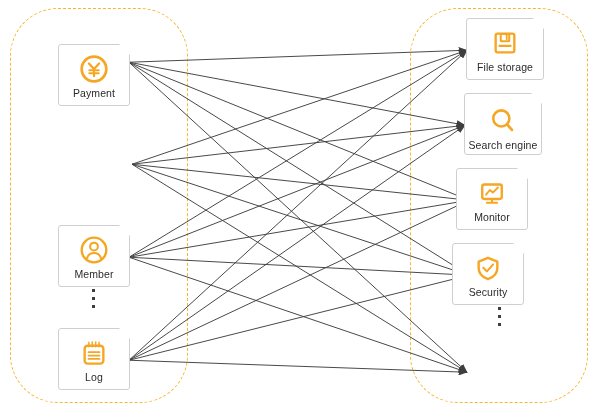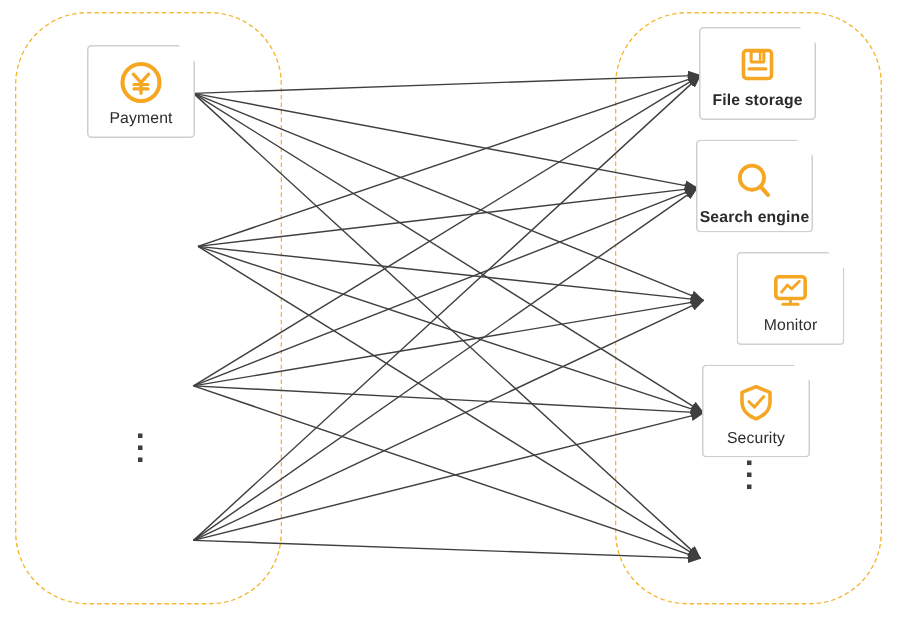--- a/index.html
+++ b/index.html
@@ -39,21 +39,21 @@
     box-shadow:0 0 0 0 rgba(0,0,0,0);
   }
   .node .ico{
     margin-top:7px;width:34px;height:34px;
     display:block;
   }
   .node .lbl{
     font-size:10.5px;color:#2b2b2b;line-height:12px;
     margin-top:1px;white-space:nowrap;letter-spacing:0.1px;
   }
-  .node.wide{width:78px;font-weight:bold;}
+  .node.wide{width:78px;}
 
   
   .dots{position:absolute;display:flex;flex-direction:column;align-items:center;gap:5px;}
   .dots i{display:block;width:3px;height:3px;background:#3d3d3d;border-radius:0;}
 </style>
 </head>
 <body>
 
 <div id="stage">
 
@@ -83,68 +83,84 @@
         <line x1="129.00" y1="257.24" x2="469.00" y2="275.24"></line>
         <line x1="129.00" y1="257.24" x2="467.00" y2="372.24"></line>
         <line x1="129.00" y1="360.24" x2="467.00" y2="50.24"></line>
         <line x1="129.00" y1="360.24" x2="465.00" y2="125.24"></line>
         <line x1="129.00" y1="360.24" x2="469.00" y2="200.24"></line>
         <line x1="129.00" y1="360.24" x2="469.00" y2="275.24"></line>
         <line x1="129.00" y1="360.24" x2="467.00" y2="372.24"></line>
       </g>
   </svg>
 
-  <div class="node" id="node-payment" style="left:58px;top:30px;">
+  <div class="node" id="node-payment" style="left:58px;top:44px;">
     <svg class="ico" viewBox="0 0 40 40">
       <circle cx="20" cy="20" r="14.5" fill="none" stroke="#f5a623" stroke-width="3.2"></circle>
       <path d="M14 13.5 L20 20 L26 13.5" fill="none" stroke="#f5a623" stroke-width="2.6" stroke-linecap="round"></path>
       <path d="M20 20 L20 28.5" stroke="#f5a623" stroke-width="2.6" stroke-linecap="round"></path>
       <path d="M14.5 21.5 L25.5 21.5" stroke="#f5a623" stroke-width="2.4" stroke-linecap="round"></path>
       <path d="M14.5 25 L25.5 25" stroke="#f5a623" stroke-width="2.4" stroke-linecap="round"></path>
     </svg>
     <span class="lbl">Payment</span>
   </div>
 
 
+  <div class="node" id="node-member" style="left:58px;top:225px;">
+    <svg class="ico" viewBox="0 0 40 40">
+      <circle cx="20" cy="20" r="14.5" fill="none" stroke="#f5a623" stroke-width="2.8"></circle>
+      <circle cx="20" cy="16" r="4.6" fill="none" stroke="#f5a623" stroke-width="2.4"></circle>
+      <path d="M11.8 29.6 a8.6 8.6 0 0 1 16.4 0" fill="none" stroke="#f5a623" stroke-width="2.4" stroke-linecap="round"></path>
+    </svg>
+    <span class="lbl">Member</span>
+  </div>
 
   <div class="dots" id="dots-left" style="left:92px;top:289px;">
     <i></i>
       <i></i>
       <i></i>
   </div>
 
+  <div class="node" id="node-log" style="left:58px;top:328px;">
+    <svg class="ico" viewBox="0 0 40 40">
+      <rect x="9" y="11.5" width="22" height="21" rx="3.5" fill="none" stroke="#f5a623" stroke-width="2.8"></rect>
+      <path d="M14 7.5 L14 12.5 M18 7 L18 12.5 M22 7 L22 12.5 M26 7.5 L26 12.5" stroke="#f5a623" stroke-width="1.8" stroke-linecap="round"></path>
+      <path d="M13.5 19 L26.5 19 M13.5 23 L26.5 23 M13.5 27 L26.5 27" stroke="#f5a623" stroke-width="2" stroke-linecap="round"></path>
+    </svg>
+    <span class="lbl">Log</span>
+  </div>
 
   <div class="node wide" id="node-file-storage" style="left:466px;top:18px;">
     <svg class="ico" viewBox="0 0 40 40">
       <rect x="9" y="9" width="22" height="22" rx="2.5" fill="none" stroke="#f5a623" stroke-width="2.8"></rect>
       <rect x="15" y="9.5" width="10" height="8.5" rx="1" fill="none" stroke="#f5a623" stroke-width="2.4"></rect>
       <path d="M22 11 L22 16" stroke="#f5a623" stroke-width="2" stroke-linecap="round"></path>
       <path d="M13.5 23.5 L26.5 23.5" stroke="#f5a623" stroke-width="2.6" stroke-linecap="round"></path>
     </svg>
     <span class="lbl">File storage</span>
   </div>
 
   <div class="node wide" id="node-search-engine" style="left:464px;top:93px;justify-content:center;">
     <svg class="ico" viewBox="0 0 40 40">
       <circle cx="18" cy="17" r="9.5" fill="none" stroke="#f5a623" stroke-width="3"></circle>
       <path d="M24.8 24 L30.5 30.5" stroke="#f5a623" stroke-width="3.2" stroke-linecap="round"></path>
     </svg>
     <span class="lbl">Search engine</span>
   </div>
 
-  <div class="node" id="node-monitor" style="left:491px;top:168px;">
+  <div class="node" id="node-monitor" style="left:456px;top:168px;">
     <svg class="ico" viewBox="0 0 40 40">
       <rect x="8.5" y="10" width="23" height="17" rx="2.5" fill="none" stroke="#f5a623" stroke-width="2.8"></rect>
       <path d="M13 22 L17.5 16.5 L21 19.5 L27 13.5" fill="none" stroke="#f5a623" stroke-width="2.2" stroke-linecap="round" stroke-linejoin="round"></path>
       <path d="M20 27 L20 31 M14 31.5 L26 31.5" stroke="#f5a623" stroke-width="2.4" stroke-linecap="round"></path>
     </svg>
     <span class="lbl">Monitor</span>
   </div>
 
-  <div class="node" id="node-security" style="left:468px;top:243px;">
+  <div class="node" id="node-security" style="left:452px;top:243px;">
     <svg class="ico" viewBox="0 0 40 40">
       <path d="M20 8 L31 12.5 L31 20 C31 26.5 26 31 20 33.2 C14 31 9 26.5 9 20 L9 12.5 Z" fill="none" stroke="#f5a623" stroke-width="2.8" stroke-linejoin="round"></path>
       <path d="M14.5 19.8 L18.8 24 L26 15.8" fill="none" stroke="#f5a623" stroke-width="2.4" stroke-linecap="round" stroke-linejoin="round"></path>
     </svg>
     <span class="lbl">Security</span>
   </div>
 
   <div class="dots" id="dots-right" style="left:498px;top:307px;">
     <i></i>
       <i></i>

